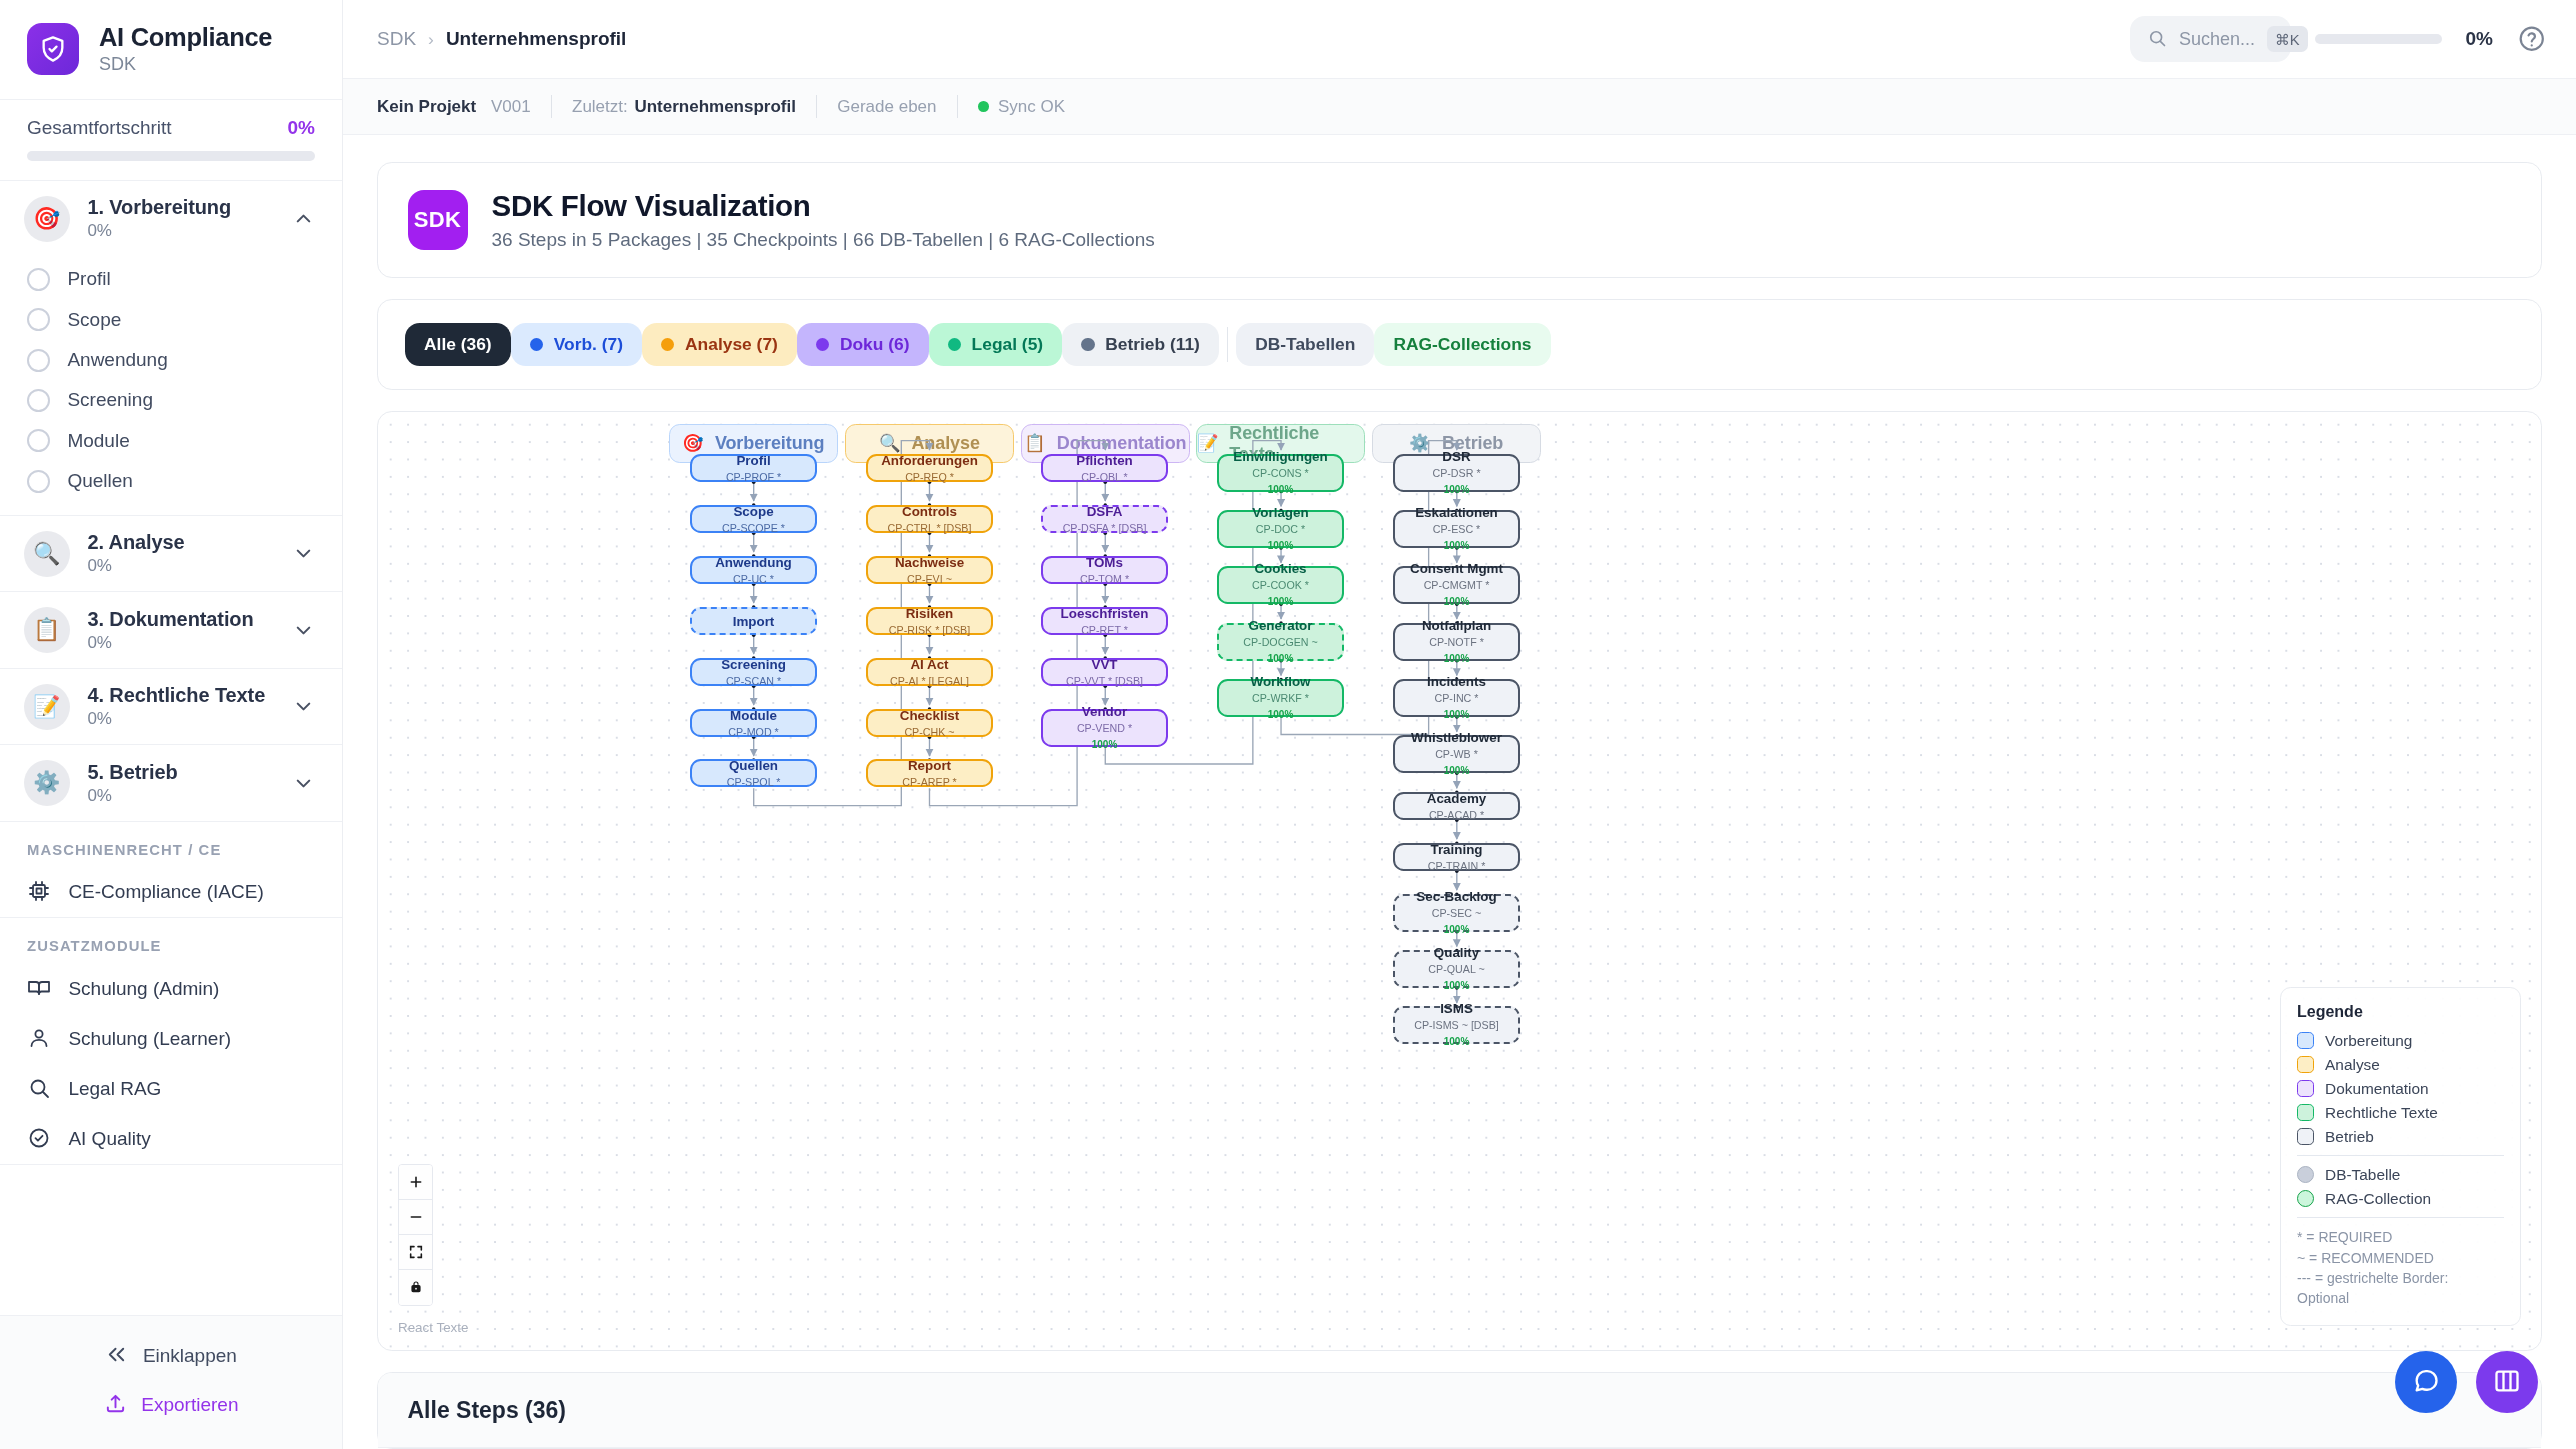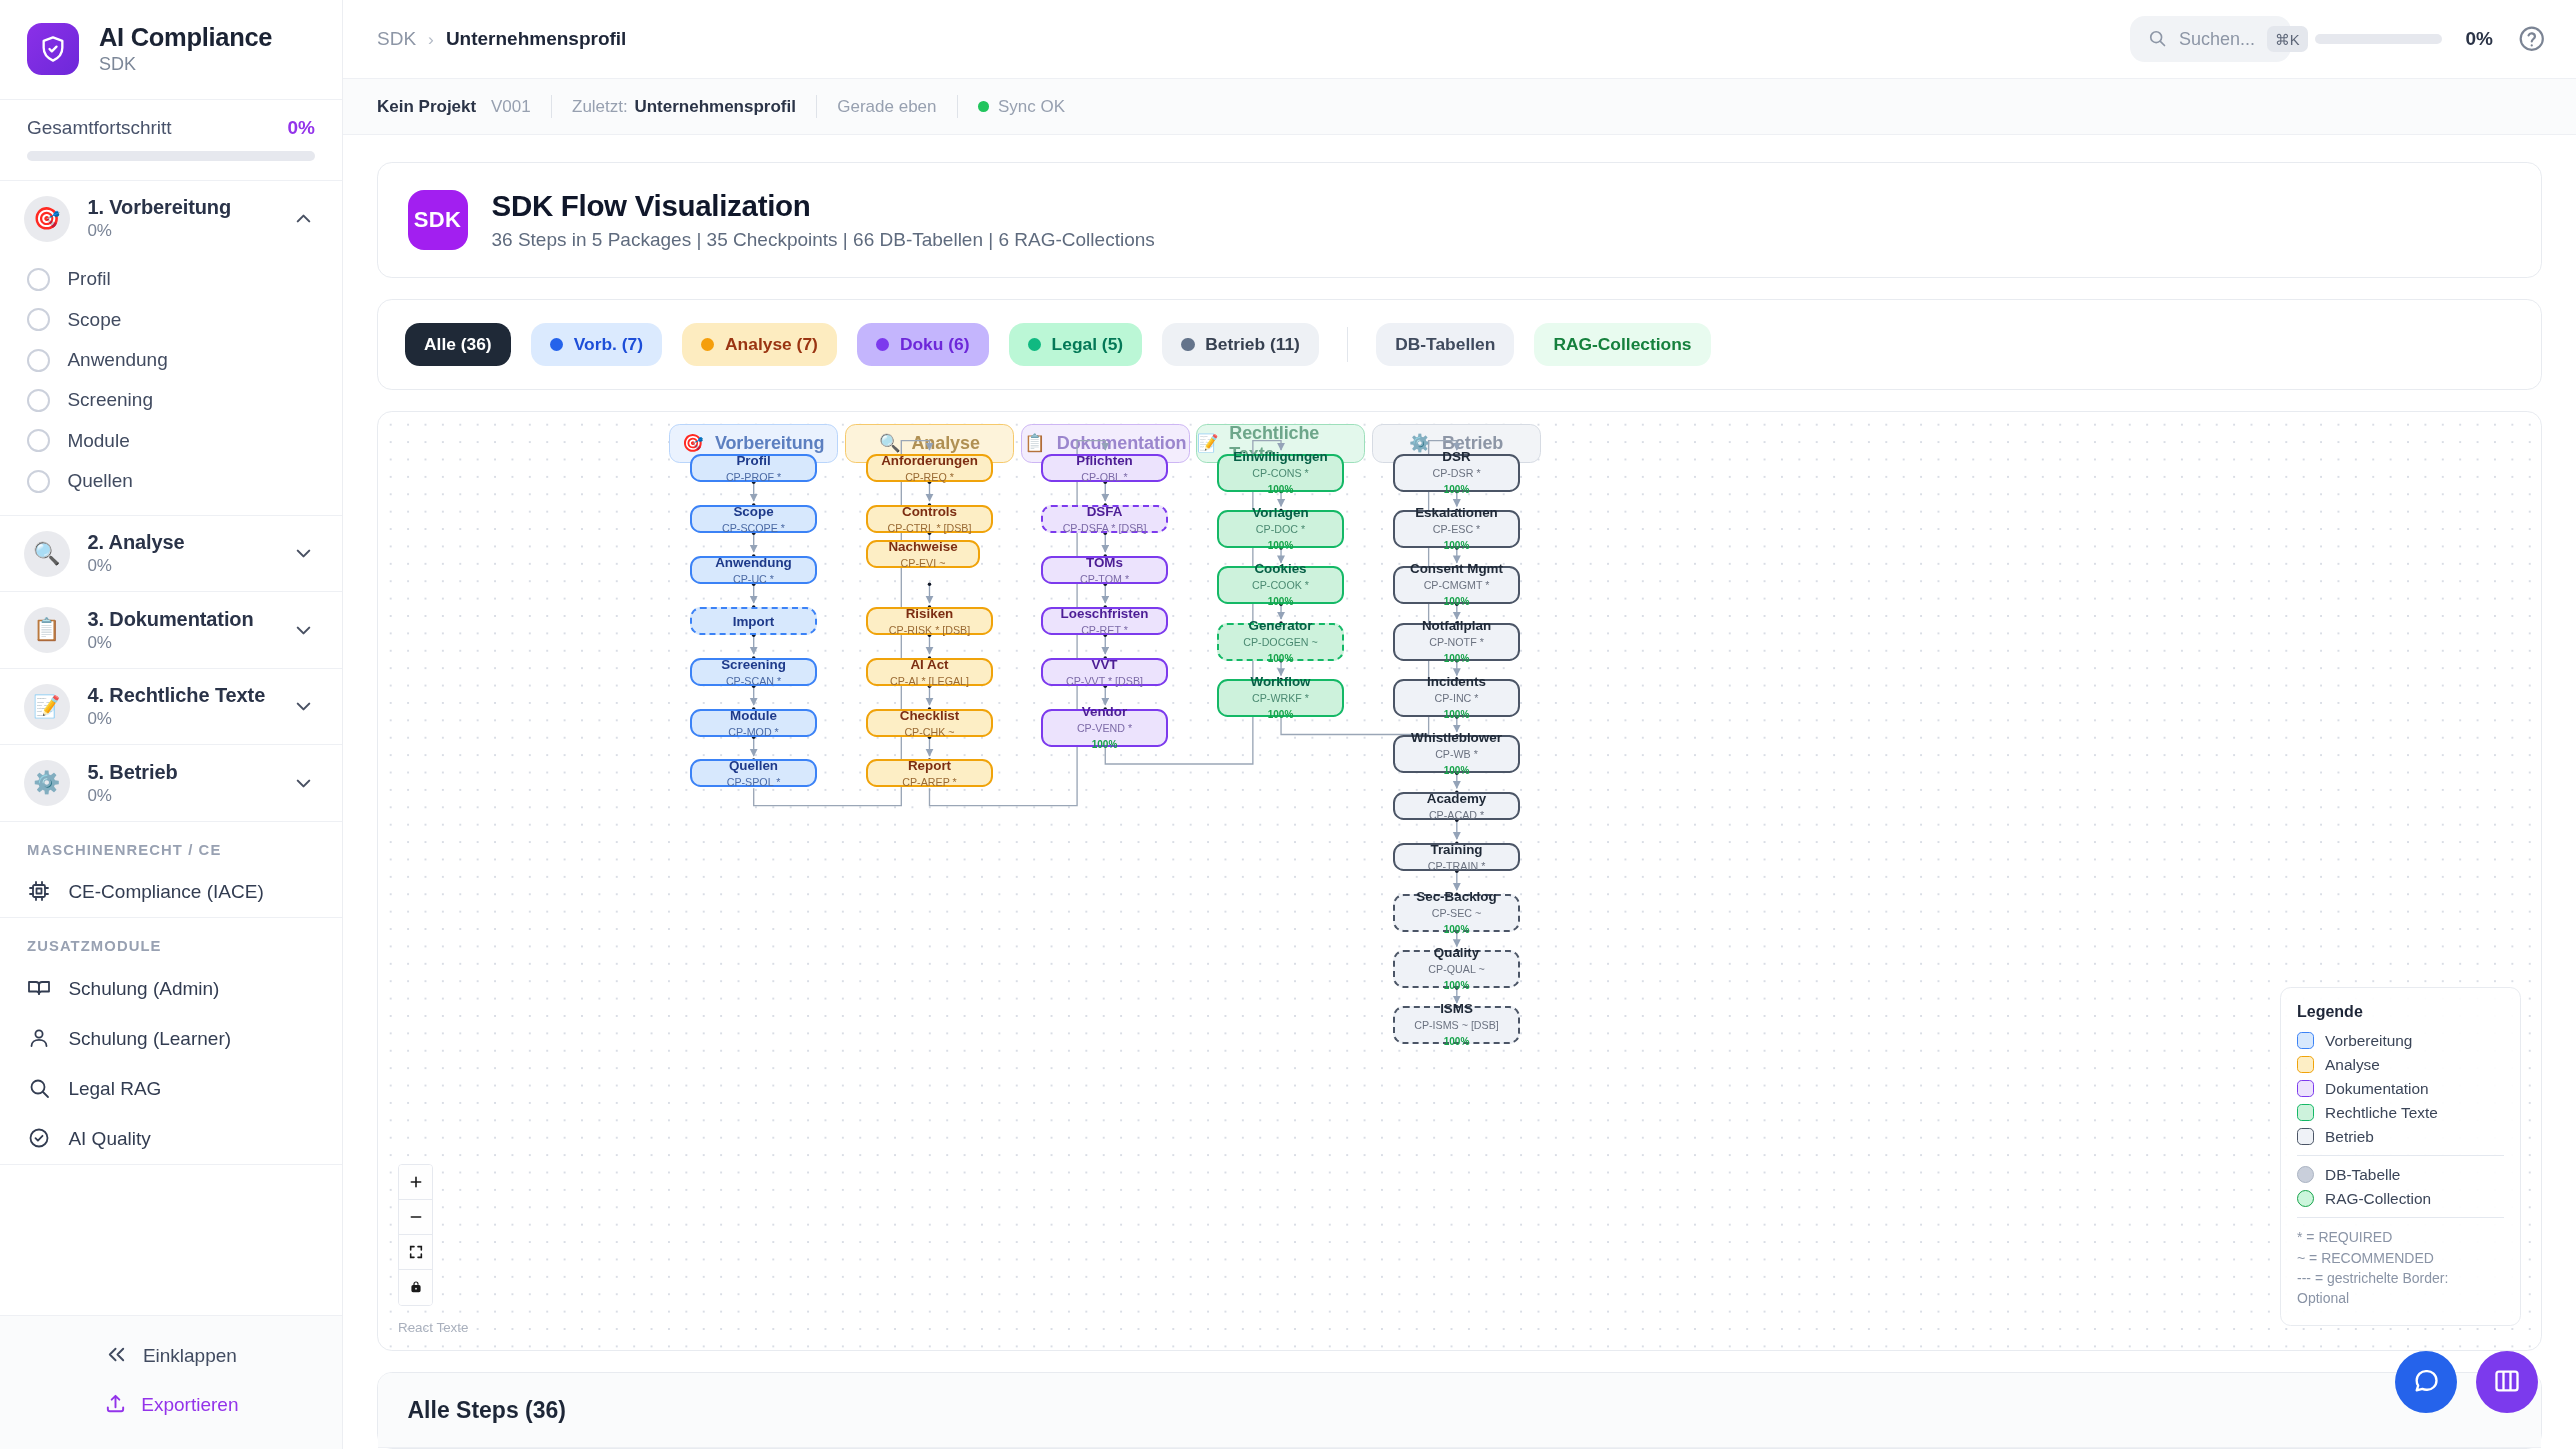--- a/index.html
+++ b/index.html
@@ -95,21 +95,21 @@
   .card { border:1.3px solid #e8ebf0; border-radius:14.8px; background:#fff; }
   .card-hero { display:flex; align-items:center; gap:24px; padding:25.5px 29.5px; }
   .hero-badge {
     width:60px; height:60px; border-radius:16px; flex:0 0 60px;
     background:#a21ff0; color:#fff; font-size:22px; font-weight:bold;
     display:flex; align-items:center; justify-content:center; letter-spacing:0.3px;
   }
   .hero-title { font-size:29.5px; font-weight:bold; color:#10172a; letter-spacing:-0.3px; }
   .hero-sub { font-size:19px; color:#5f6b7e; margin-top:6.7px; }
 
-  .card-filters { display:flex; align-items:center; gap:20px; padding:23px 27px; flex-wrap:nowrap; }
+  .card-filters { display:flex; align-items:center; gap:0; padding:23px 27px; flex-wrap:nowrap; }
   .pill { display:flex; align-items:center; gap:10.7px; border-radius:14.8px; padding:10.7px 19px; font-size:17.4px; font-weight:bold; cursor:pointer; white-space:nowrap; }
   .pill .pd { width:13.4px; height:13.4px; border-radius:50%; flex:0 0 13.4px; }
   .pill.all { background:#1f2937; color:#fff; }
   .pill.vorb { background:#dbeafe; color:#1d4ed8; }
   .pill.ana { background:#fdecc0; color:#9a3412; }
   .pill.doku { background:#c4b5fd; color:#6d28d9; }
   .pill.legal { background:#bbf7d6; color:#047857; }
   .pill.betrieb { background:#eef1f5; color:#374151; }
   .pill.db { background:#eef1f6; color:#404b5e; }
   .pill.rag { background:#e8fbef; color:#15803d; }
@@ -680,21 +680,21 @@
             <span>Analyse</span>
           </div>
           <div class="node n-ana" style="left: 488px; top: 42px; width: 127px; height: 28px; z-index: 3;">
             <span class="nt">Anforderungen</span>
             <span class="nc">CP-REQ *</span>
           </div>
           <div class="node n-ana" style="left: 488px; top: 93px; width: 127px; height: 28px; z-index: 3;">
             <span class="nt">Controls</span>
             <span class="nc">CP-CTRL * [DSB]</span>
           </div>
-          <div class="node n-ana" style="left: 488px; top: 128px; width: 114px; height: 28px; z-index: 3;">
+          <div class="node n-ana" style="left: 488px; top: 144px; width: 127px; height: 28px; z-index: 3;">
             <span class="nt">Nachweise</span>
             <span class="nc">CP-EVI ~</span>
           </div>
           <div class="node n-ana" style="left: 488px; top: 195px; width: 127px; height: 28px; z-index: 3;">
             <span class="nt">Risiken</span>
             <span class="nc">CP-RISK * [DSB]</span>
           </div>
           <div class="node n-ana" style="left: 488px; top: 246px; width: 127px; height: 28px; z-index: 3;">
             <span class="nt">AI Act</span>
             <span class="nc">CP-AI * [LEGAL]</span>

